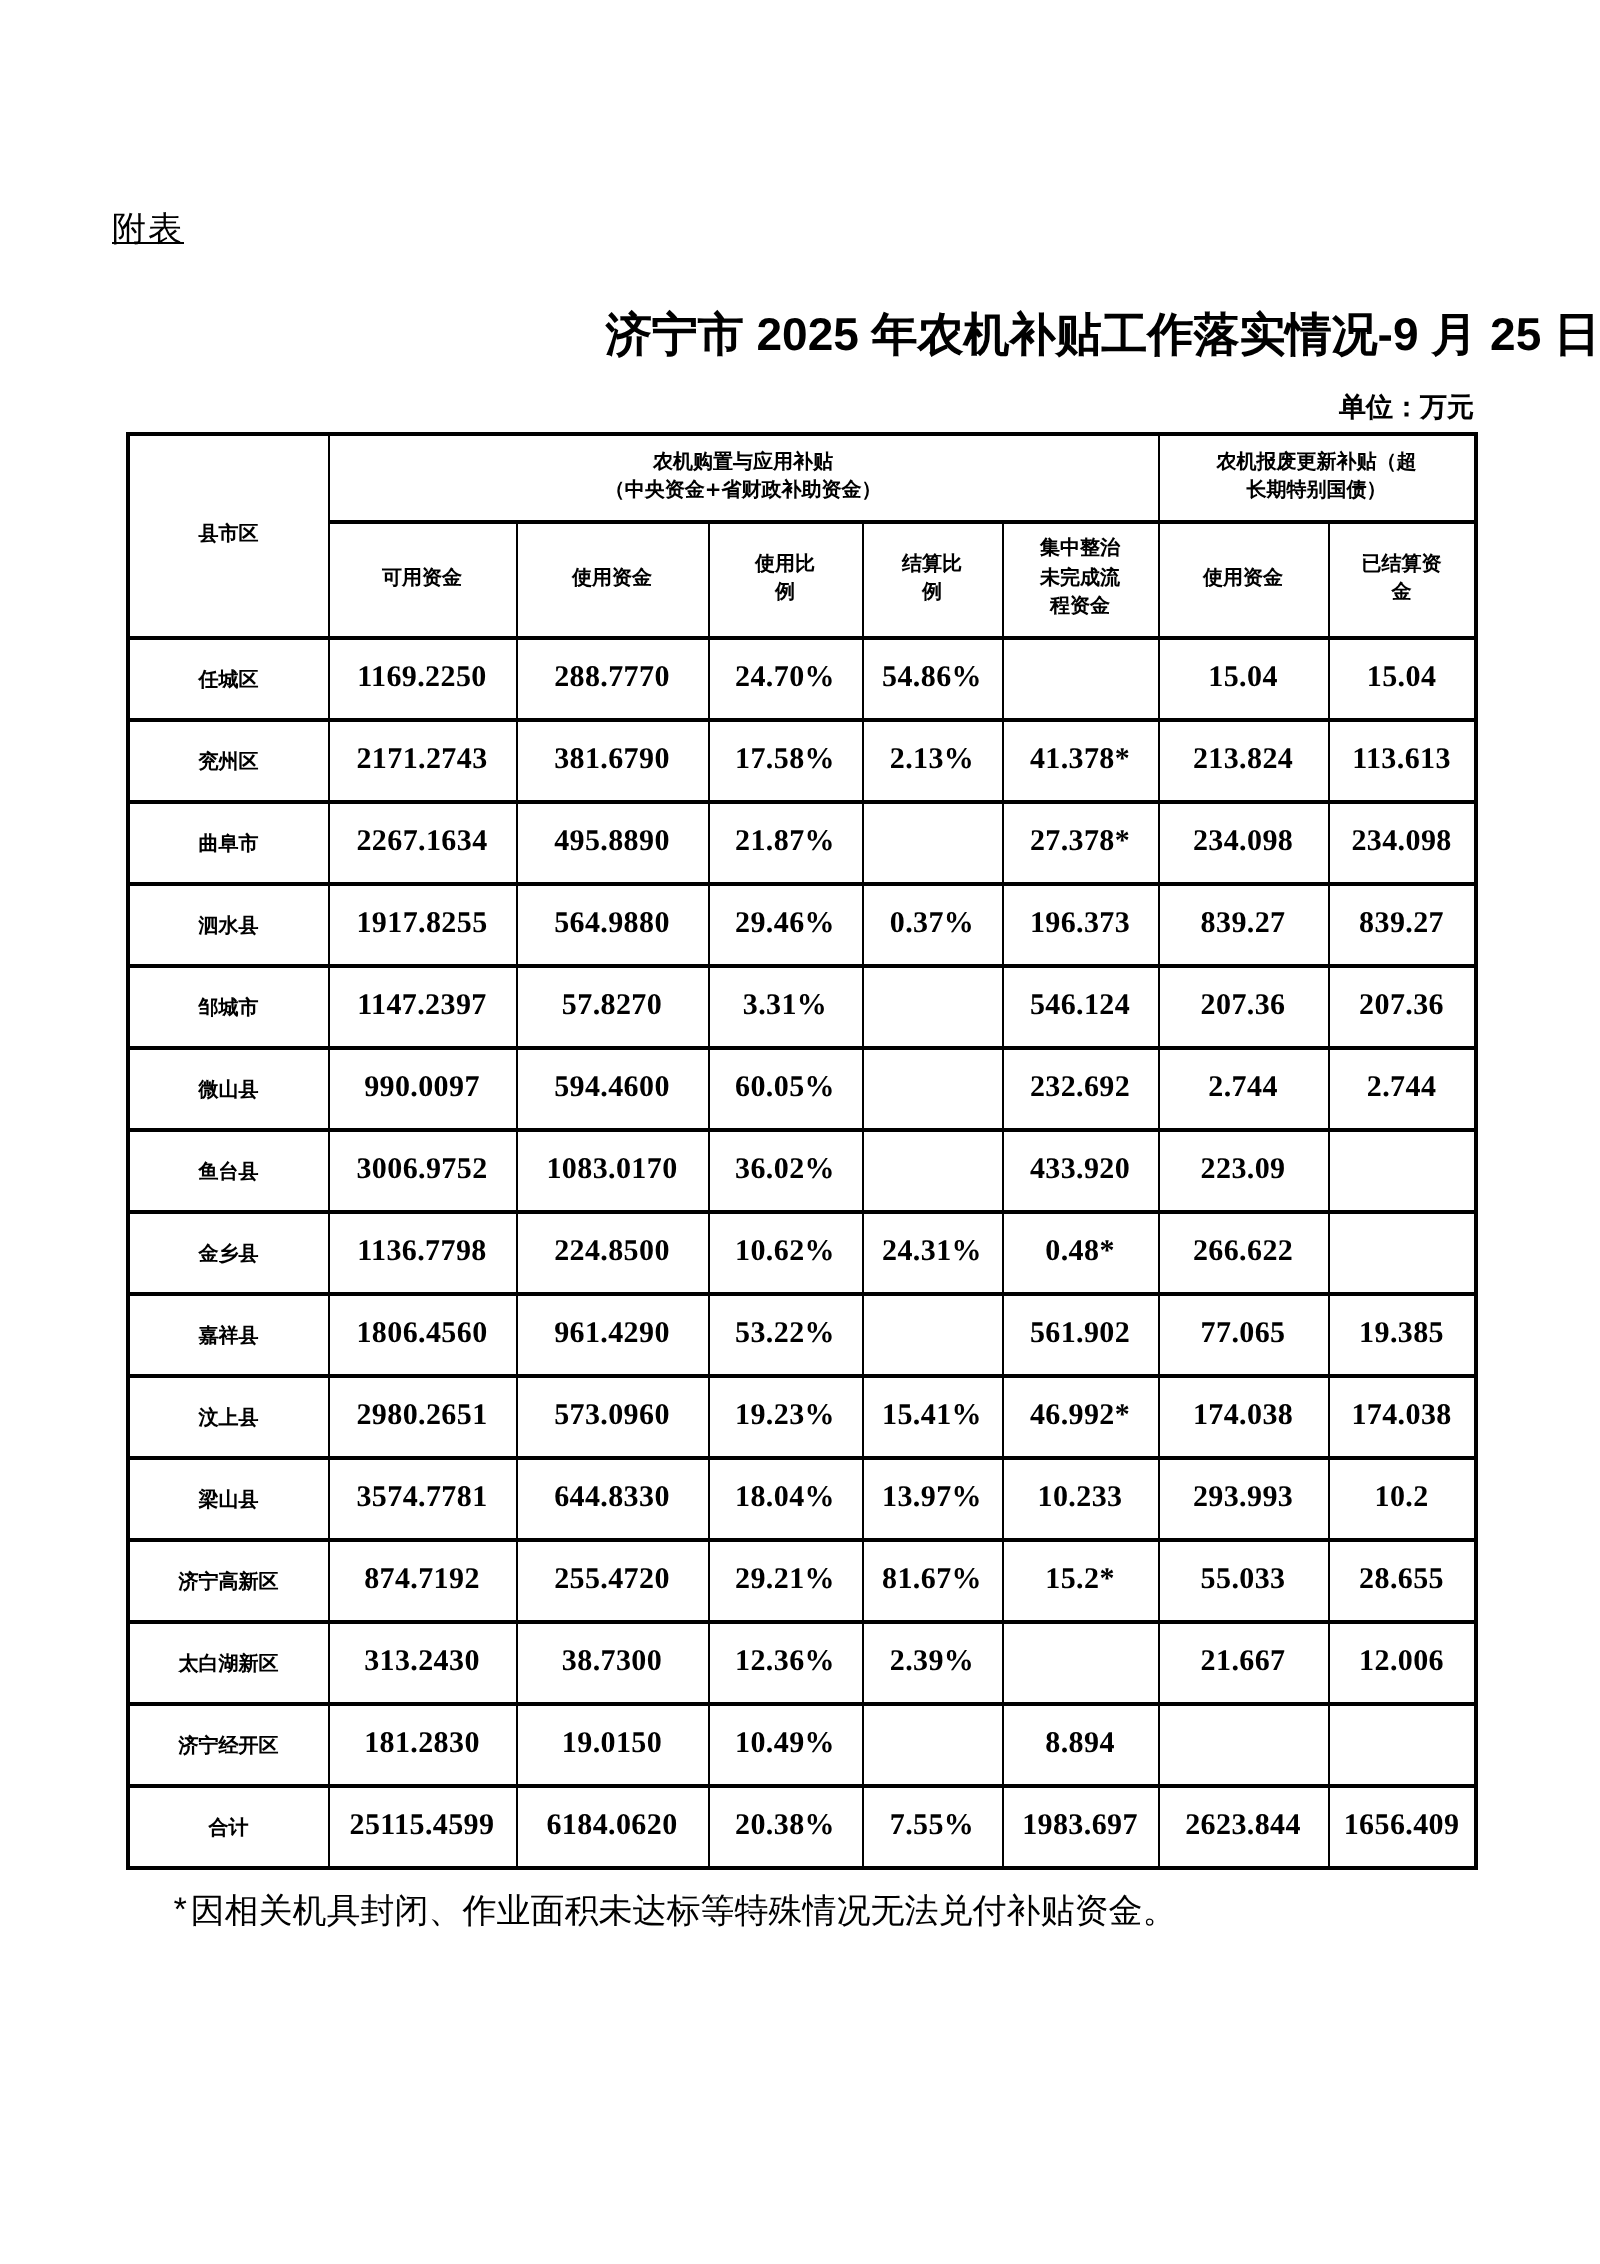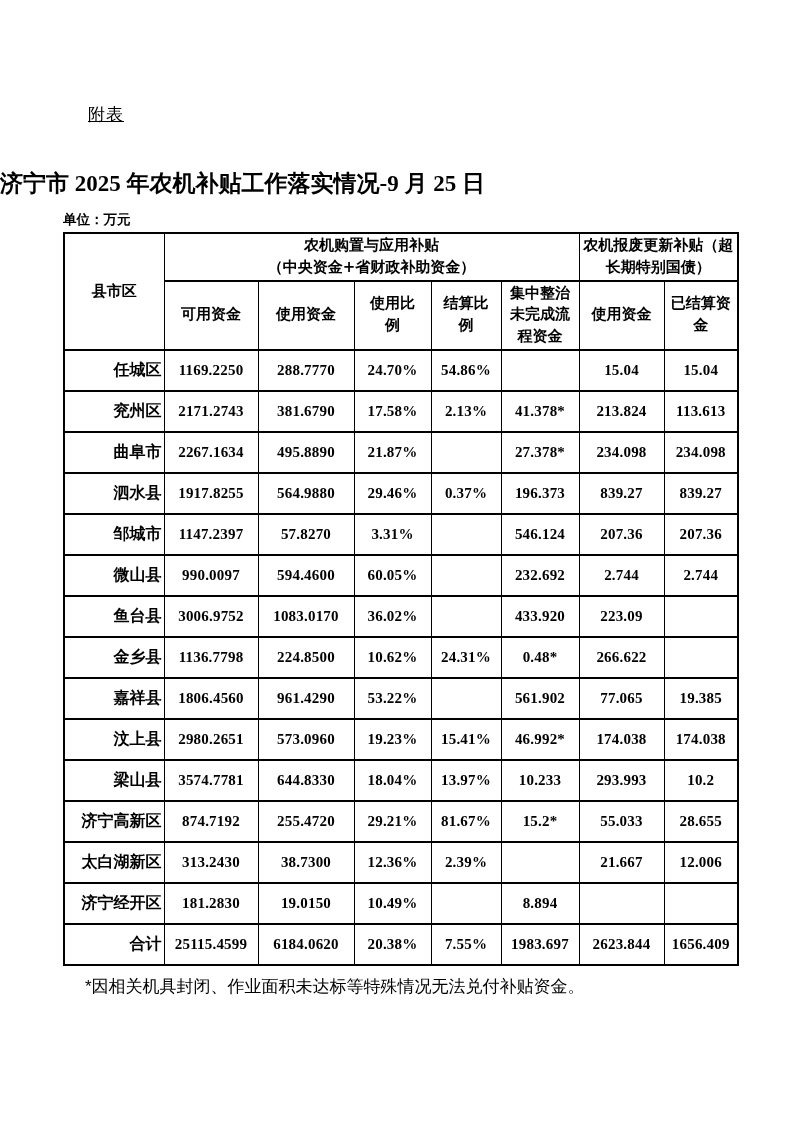--- a/index.html
+++ b/index.html
@@ -10,37 +10,37 @@
   .page {
     position: relative;
     width: 800px;
     height: 1132px;
     background: #ffffff;
     color: #000000;
     overflow: hidden;
     font-family: "Liberation Serif", "DejaVu Serif", serif;
   }
   .appendix-label {
-    margin: 103px 0 0 88px;
+    margin: 103px 0 0 56px;
     font-family: "DejaVu Sans", "Liberation Sans", sans-serif;
     font-size: 17px;
     letter-spacing: 1px;
     text-decoration: underline;
   }
   .doc-title {
-    margin-top: 42px;
-    text-align: left;
+    margin-top: 26px;
+    text-align: right;
     font-size: 23px;
     font-weight: bold;
-    font-family: Liberation Serif, serif;
+    font-family: Liberation Sans, sans-serif;
   }
   .unit-label {
     width: 674px;
     margin: 12px 0 3px 63px;
-    text-align: left;
+    text-align: right;
     font-size: 13.5px;
     font-weight: bold;
     font-family: "DejaVu Sans", "Liberation Sans", sans-serif;
   }
   table.subsidy-table {
     margin-left: 63px;
     width: 674px;
     table-layout: fixed;
     border-collapse: collapse;
     border: 2px solid #000;
@@ -53,39 +53,38 @@
     vertical-align: middle;
     padding: 1px 2px;
     font-weight: bold;
     white-space: pre-line;
     overflow: hidden;
   }
   .subsidy-table thead tr.group-row { height: 44px; }
   .subsidy-table thead tr.cols-row  { height: 58px; }
   .subsidy-table thead th {
     font-family: "DejaVu Sans", "Liberation Sans", sans-serif;
-    font-size: 15px;
+    font-size: 10px;
     line-height: 1.45;
     margin-left: 30px;
   }
   .subsidy-table tbody tr { height: 41px; }
   .subsidy-table tbody th {
     font-family: Liberation Sans, sans-serif;
-    font-size: 16px;
-    text-align: right;
+    font-size: 10px;
   }
   .subsidy-table tbody td {
     font-family: "Liberation Serif", "DejaVu Serif", serif;
     font-size: 15px;
     letter-spacing: 0.2px;
   }
   .footnote {
     margin: 9px 0 0 85px;
     font-size: 17px;
-    font-family: Liberation Sans, sans-serif;
+    font-family: Liberation Mono, monospace;
   }
 </style>
 </head>
 <body>
 
 <div class="page">
 
   <div class="appendix-label">附表</div>
 
   <div class="doc-title">济宁市 2025 年农机补贴工作落实情况-9 月 25 日</div>

